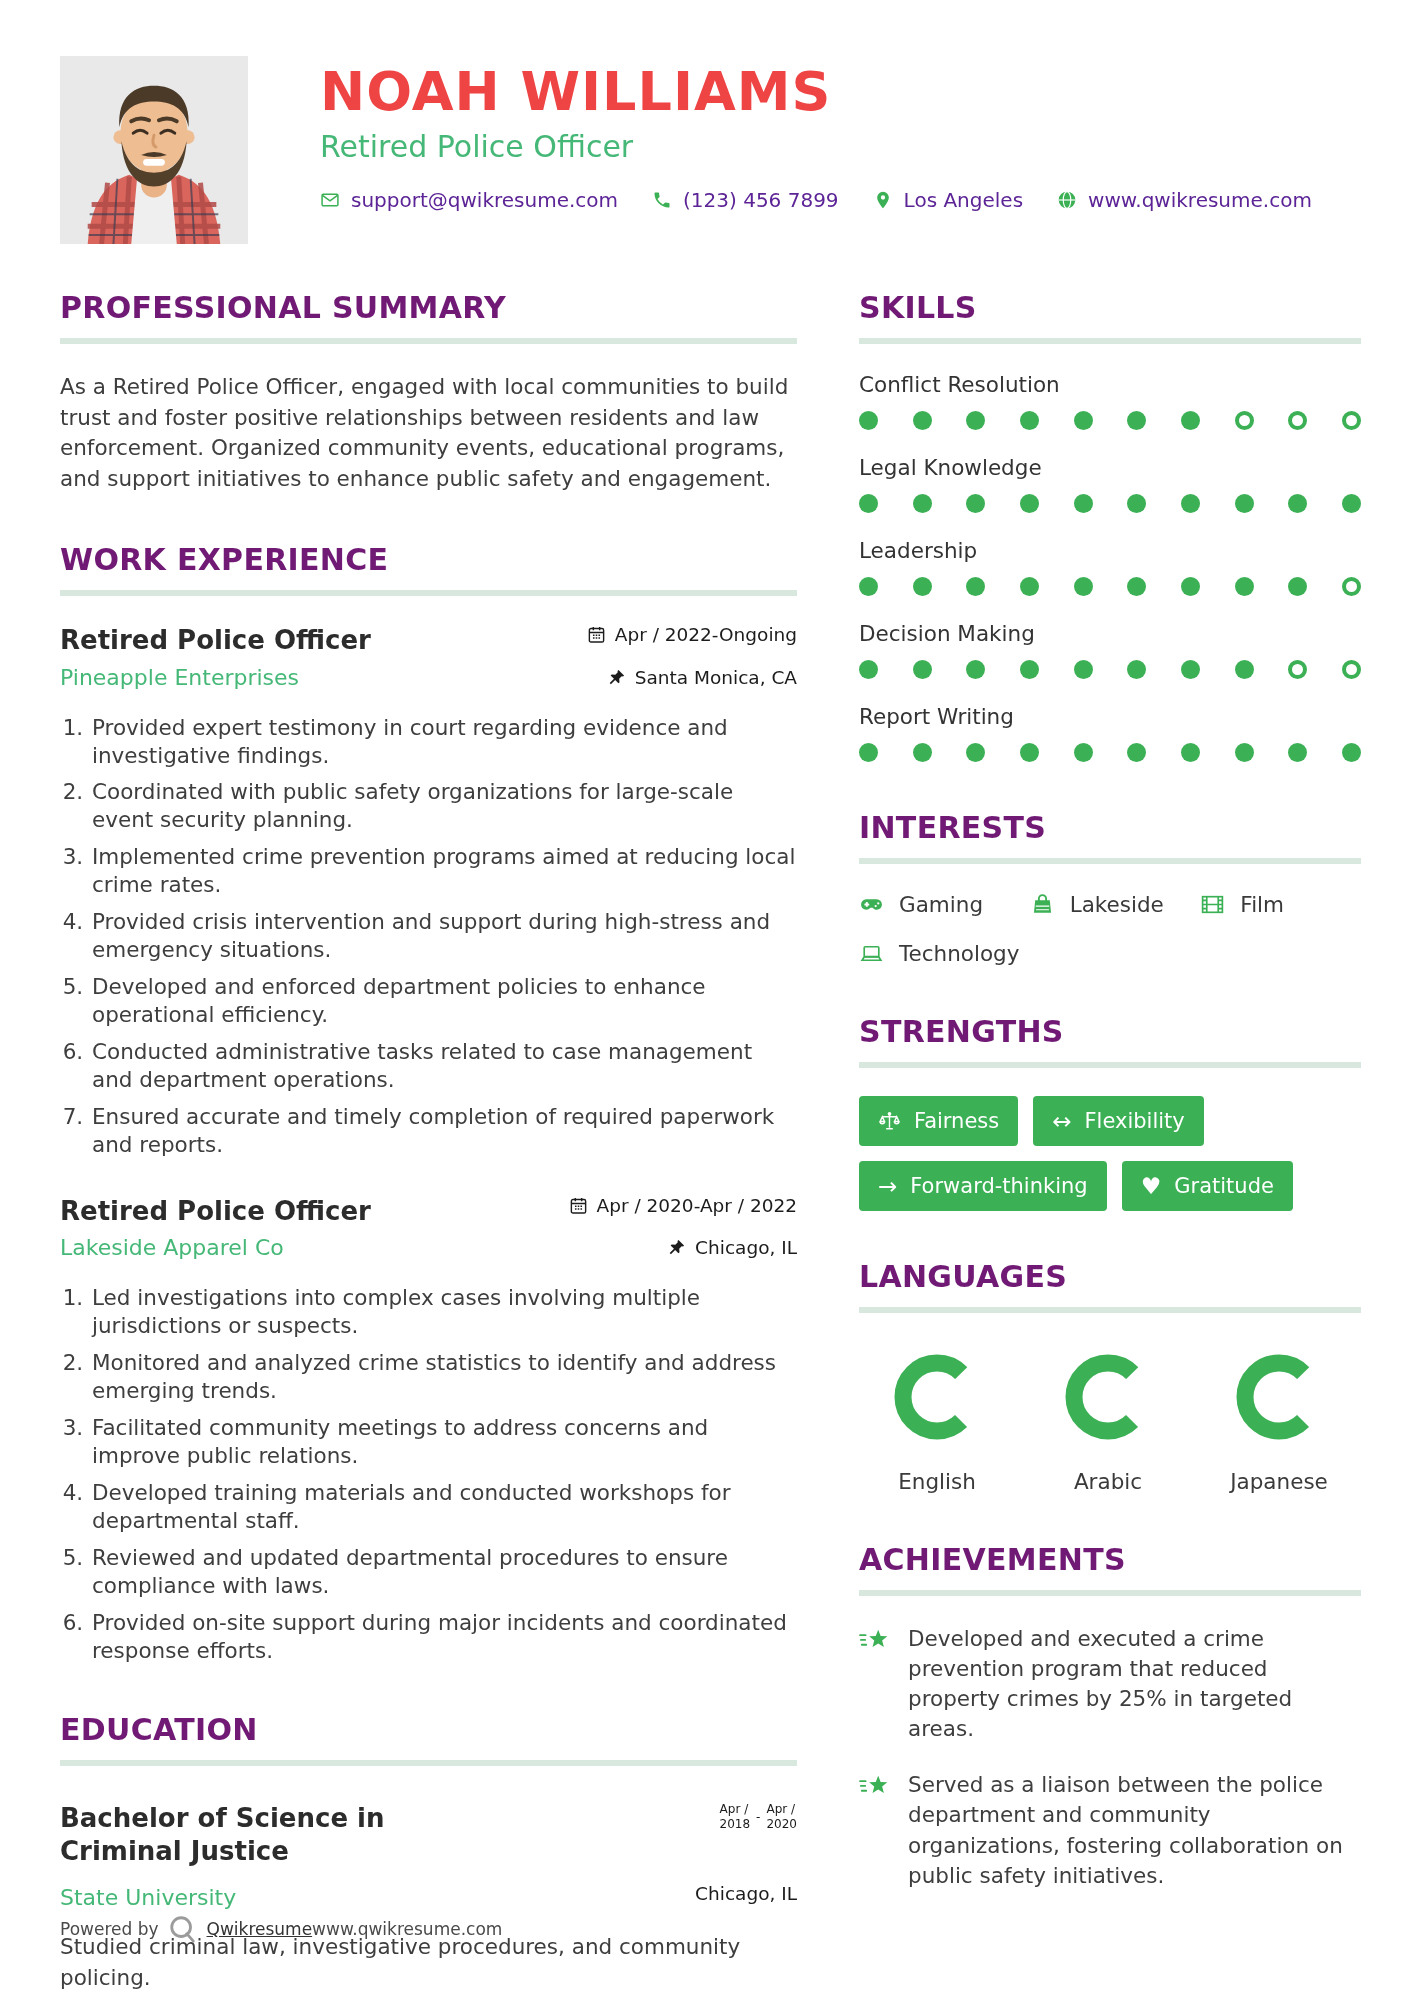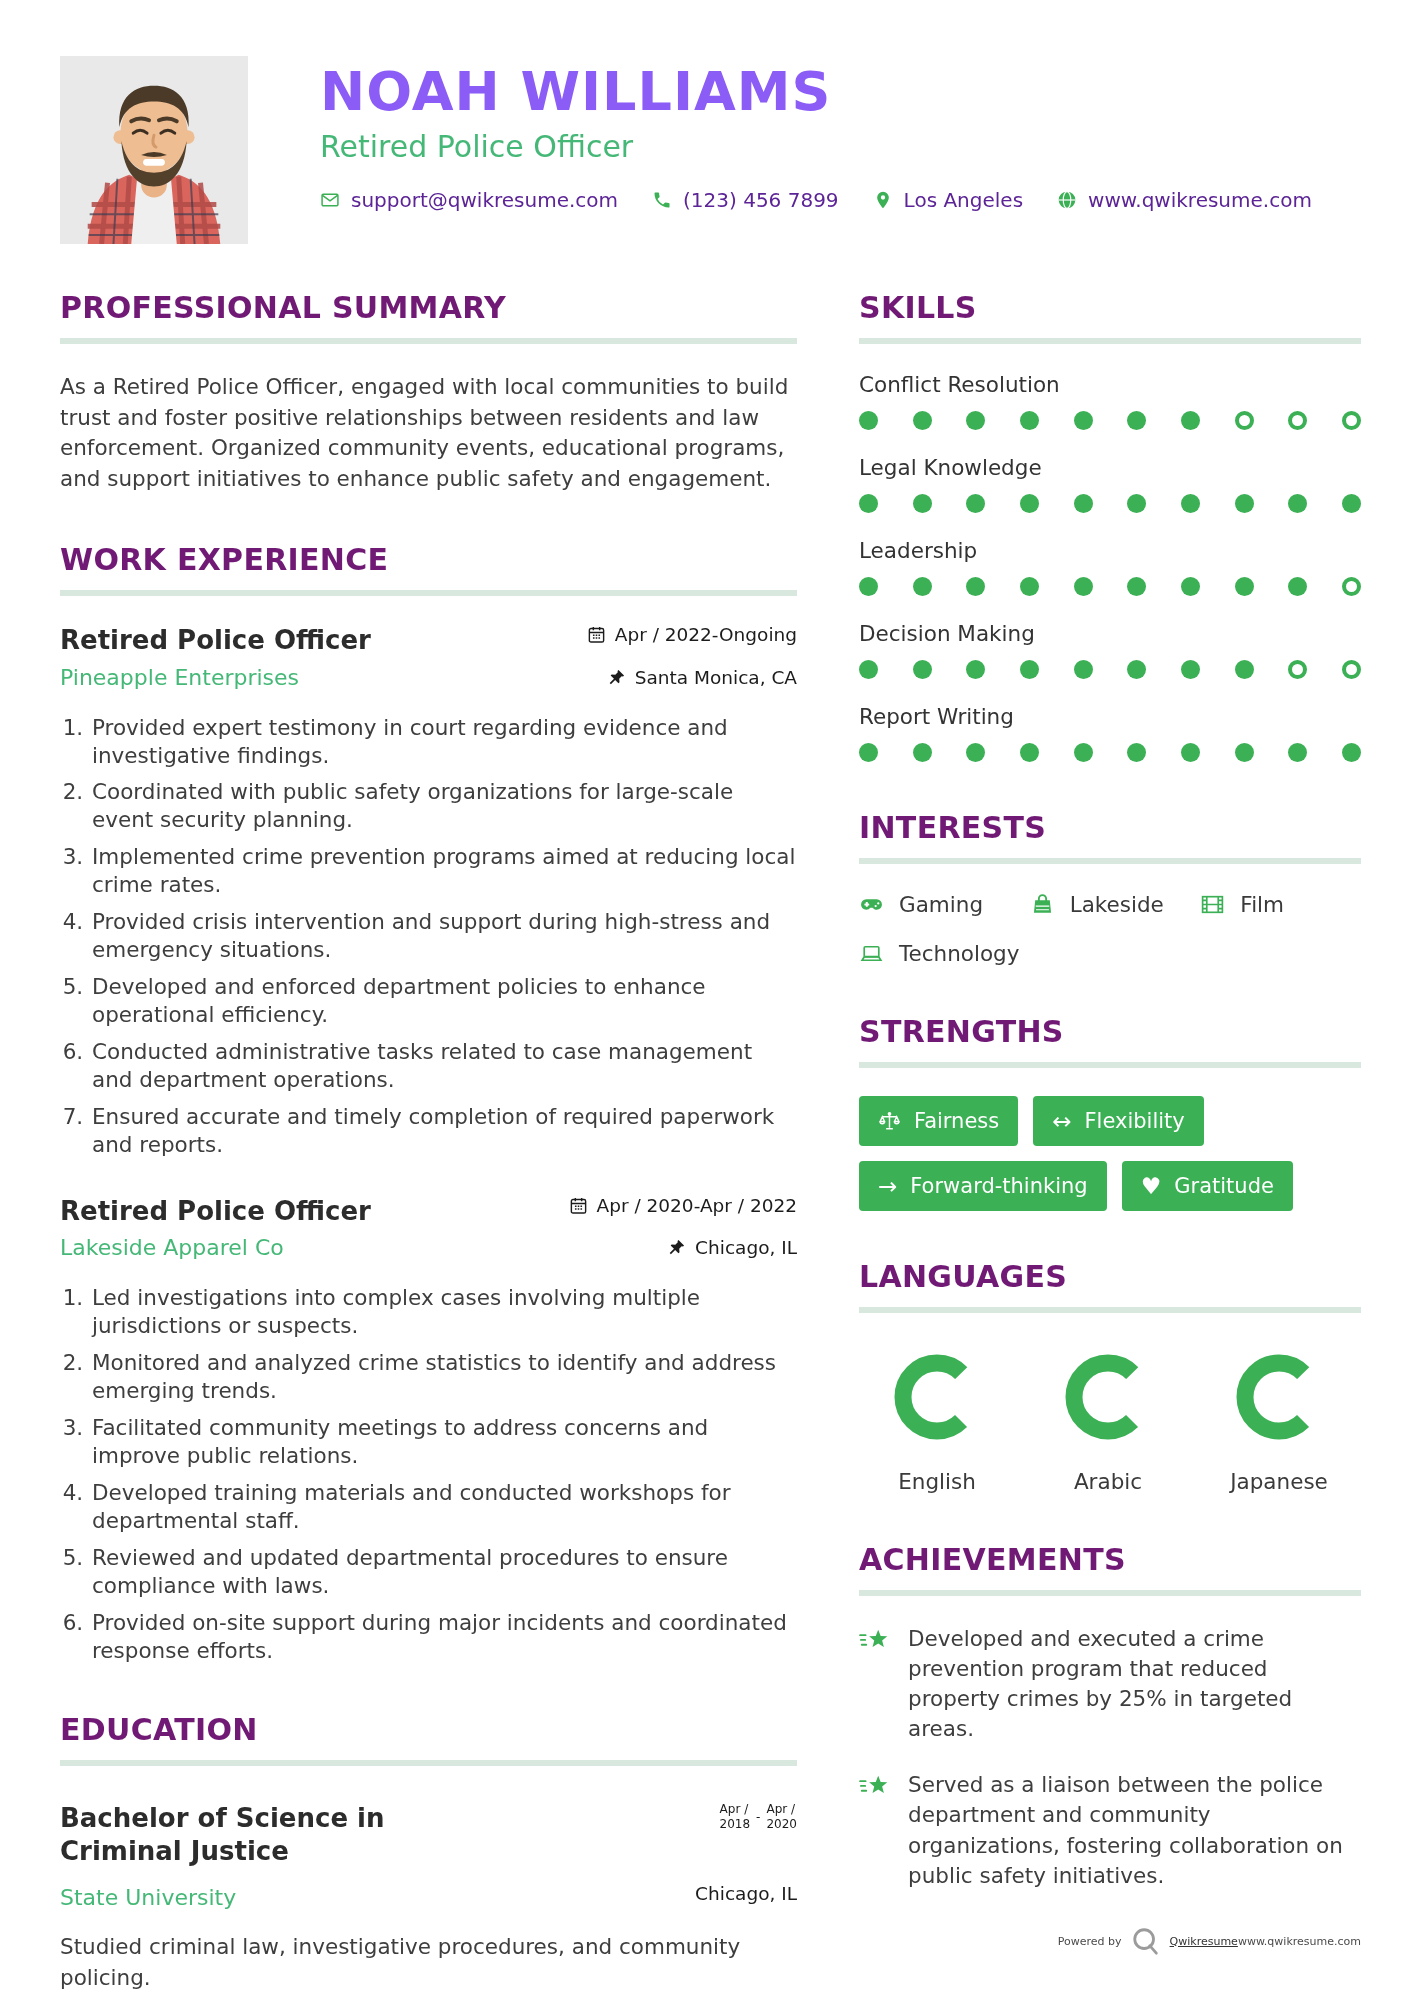--- a/index.html
+++ b/index.html
@@ -5,21 +5,21 @@
   html,body{margin:0;padding:0;background:#fff;}
   body{width:1407px;height:1990px;font-family:"DejaVu Sans","Liberation Sans",sans-serif;position:relative;color:#3e3e3e;}
   .page{width:1407px;height:1990px;position:relative;overflow:hidden;background:#fff;}
   .content{padding:56px 46px 0 60px;}
 
   
   .header{display:flex;align-items:flex-start;}
   .photo{width:188px;height:188px;flex:none;overflow:hidden;}
   .photo svg{display:block;}
   .header-main{margin-left:72px;padding-top:8px;}
-  h1.name{margin:0;font-size:54px;line-height:1.05;font-weight:700;letter-spacing:1px;color:#8b5cf6;}
+  h1.name{margin:0;font-size:54px;line-height:1.05;font-weight:700;letter-spacing:1px;color:#ef4444;}
   .subtitle{margin-top:8px;font-size:30px;color:#45b877;font-weight:500;}
   .contacts{margin-top:24px;display:flex;align-items:center;gap:34px;font-size:20px;color:#5c2496;}
   .contact{display:flex;align-items:center;gap:11px;}
   .ic{display:inline-flex;width:20px;height:20px;color:#3bb054;}
   .ic svg{width:100%;height:100%;}
 
   
   .columns{display:flex;margin-top:46px;align-items:flex-start;}
   .col-left{width:737px;flex:none;}
   .col-right{width:502px;flex:none;margin-left:62px;}
@@ -67,21 +67,21 @@
   
   .langs{display:flex;justify-content:space-between;padding:8px 6px 0 2px;}
   .lang{display:flex;flex-direction:column;align-items:center;width:152px;}
   .lang-label{margin-top:20px;font-size:21.5px;color:#3a3a3a;}
 
   
   .ach{display:flex;gap:17px;margin-bottom:26px;font-size:21.5px;line-height:1.4;}
   .ach .ic{width:32px;height:27px;flex:none;margin-top:3px;}
 
   
-  .footer{position:absolute;left:60px;right:46px;bottom:34px;display:flex;justify-content:flex-end;align-items:center;font-size:11px;color:#4a4a4a;}
+  .footer{position:absolute;left:60px;right:46px;bottom:46px;display:flex;justify-content:flex-start;align-items:center;font-size:17px;color:#4a4a4a;}
   .brand{display:flex;align-items:center;gap:9px;}
   .brand .ic{width:30px;height:30px;color:#9b9b9b;}
   .brand-name{color:#333;text-decoration:underline;font-weight:500;}
 </style>
 </head>
 <body>
 
 <div class="page">
   <div class="content">
 

